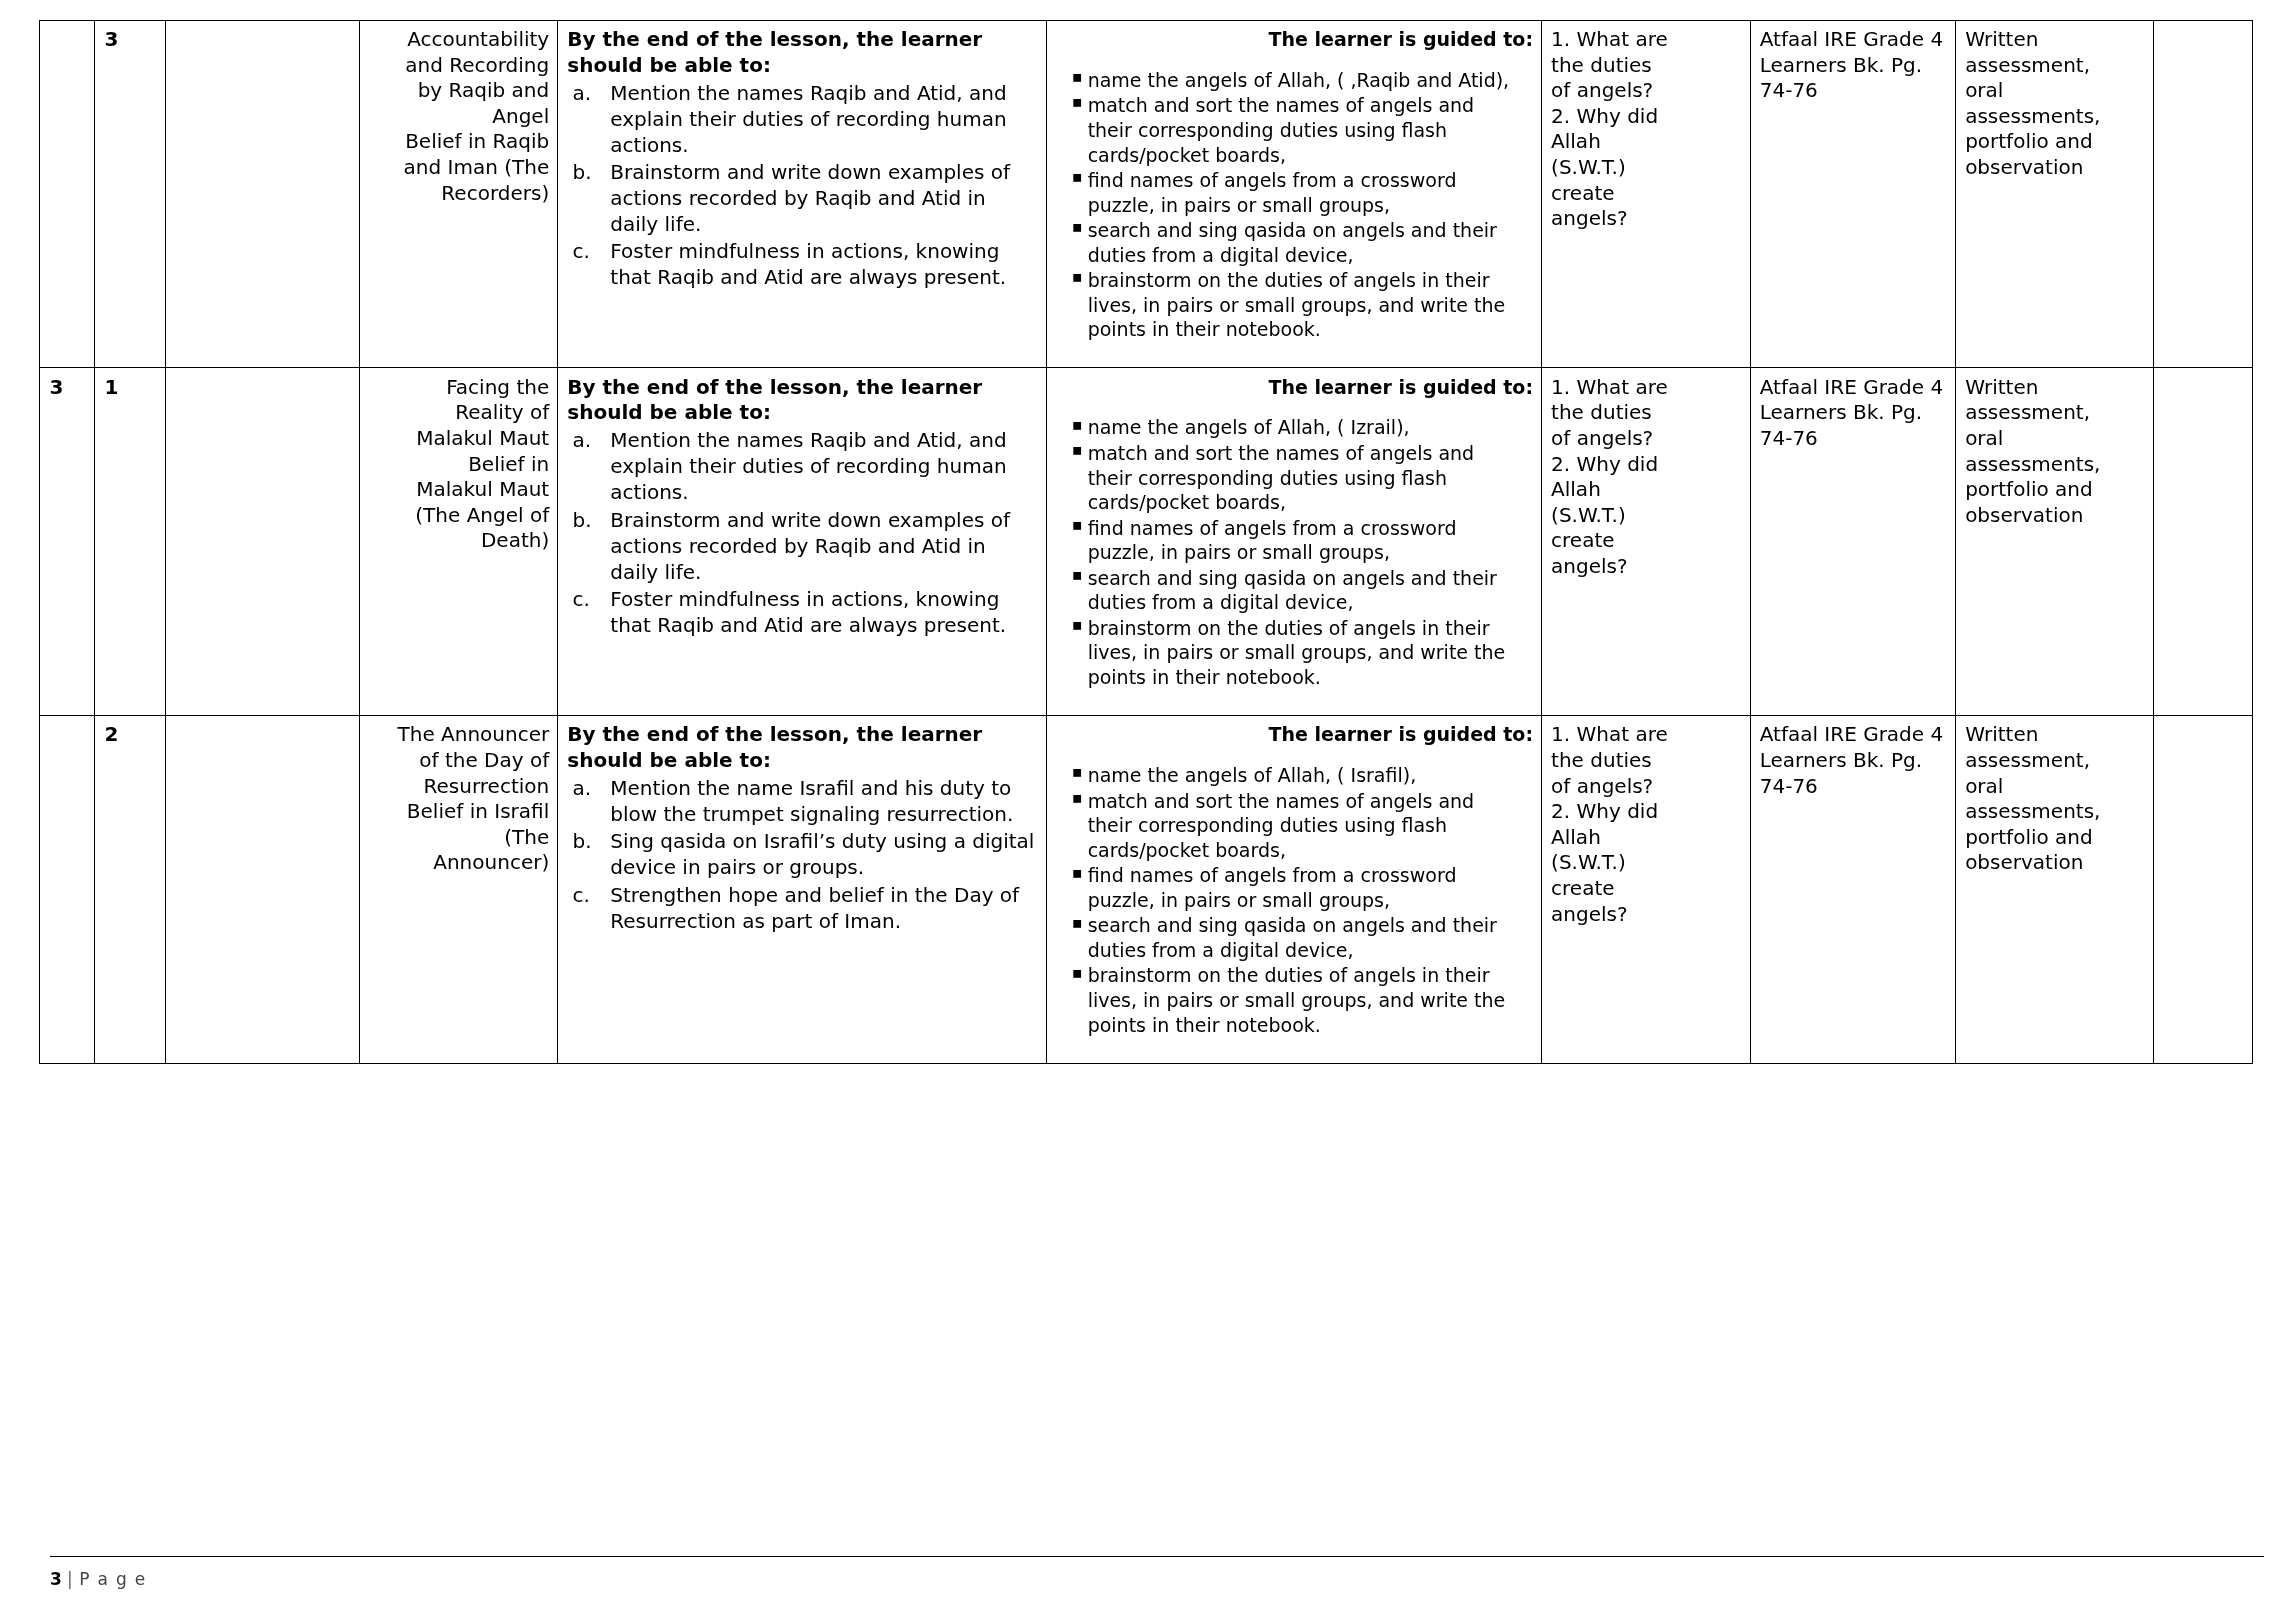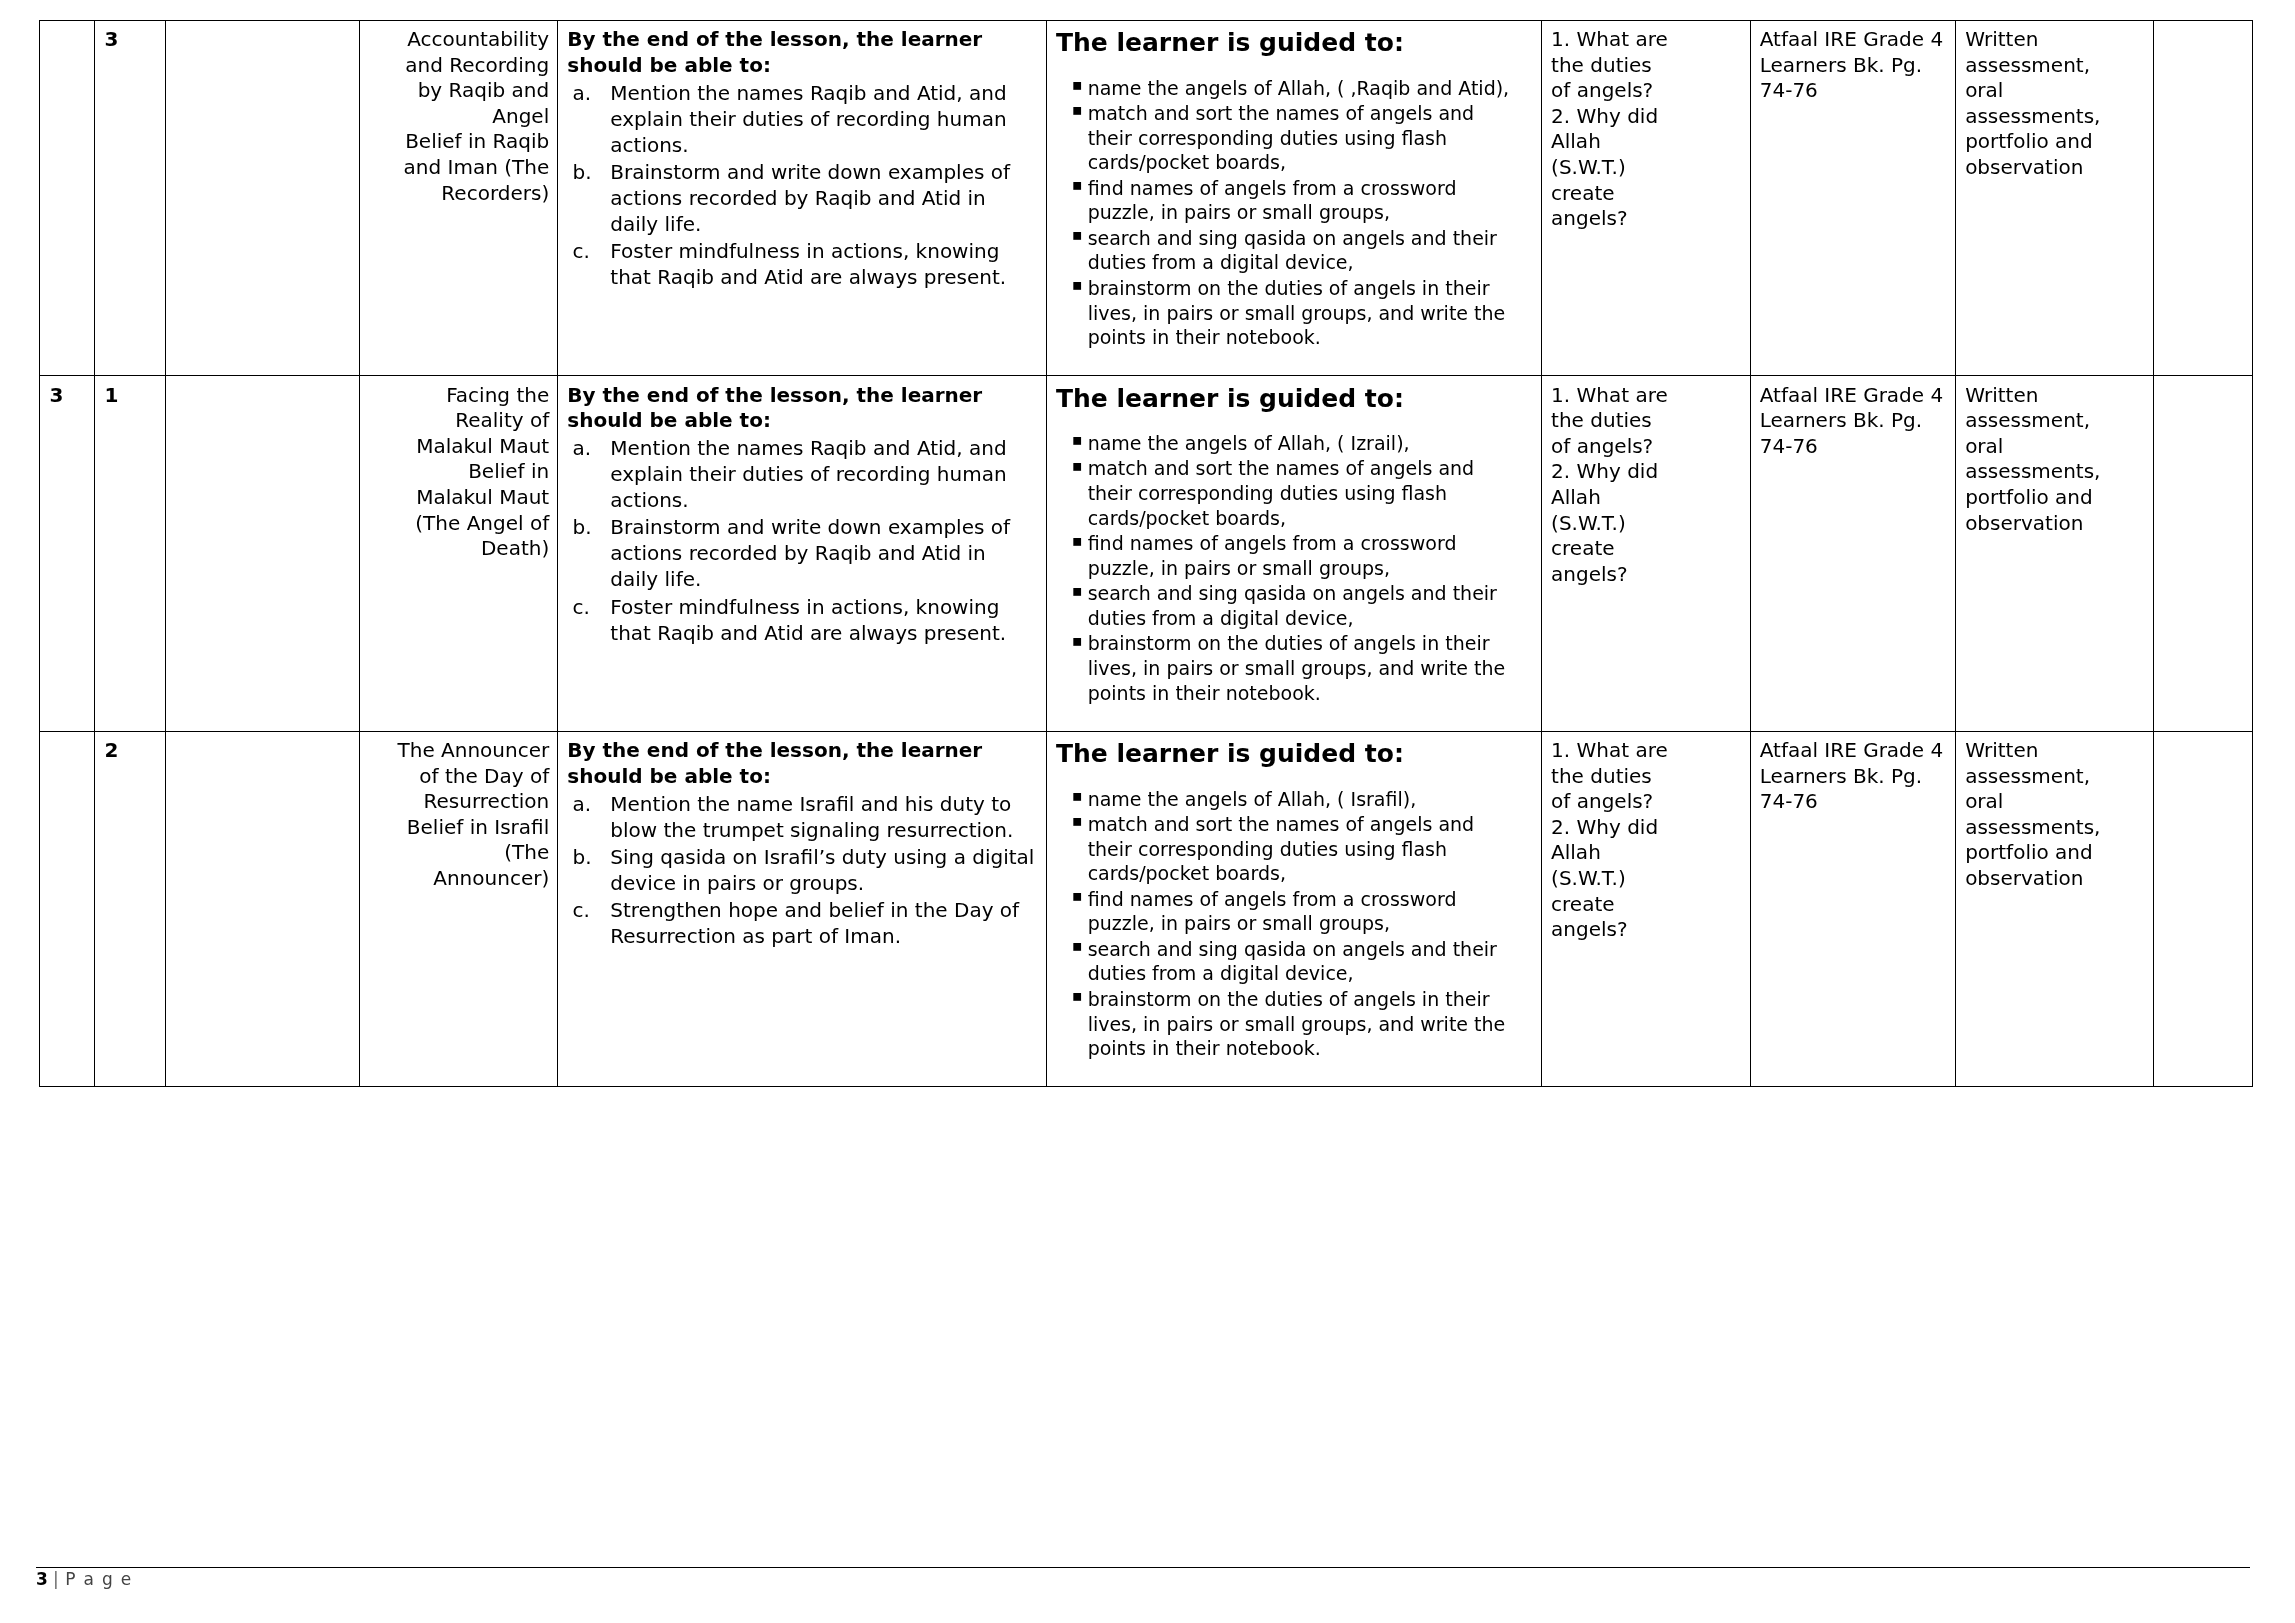--- a/index.html
+++ b/index.html
@@ -93,29 +93,29 @@
     padding-left: 15.7px;
     margin-bottom: 0.7px;
   }
   ul.bul > li:before {
     content: "\25AA";
     position: absolute;
     left: 0;
     top: -0.7px;
     font-size: 15.7px;
   }
-  .small29 { font-size: 25px; line-height: 1.3; }
+  .small29 { font-size: 19px; line-height: 1.3; text-align: right; }
   .ln { display: block; }
   .footer {
     position: absolute;
-    left: 36px;
+    left: 50px;
     bottom: 34px;
     width: 2214px;
     border-top: 1.3px solid #000000;
-    padding-top: 1px;
+    padding-top: 12px;
     font-size: 17px;
     letter-spacing: 1.3px;
     color: #333333;
     font-family: "DejaVu Sans", sans-serif;
   }
   .footer .pg-num {
     font-weight: 700;
     color: #000000;
     letter-spacing: 0;
   }

